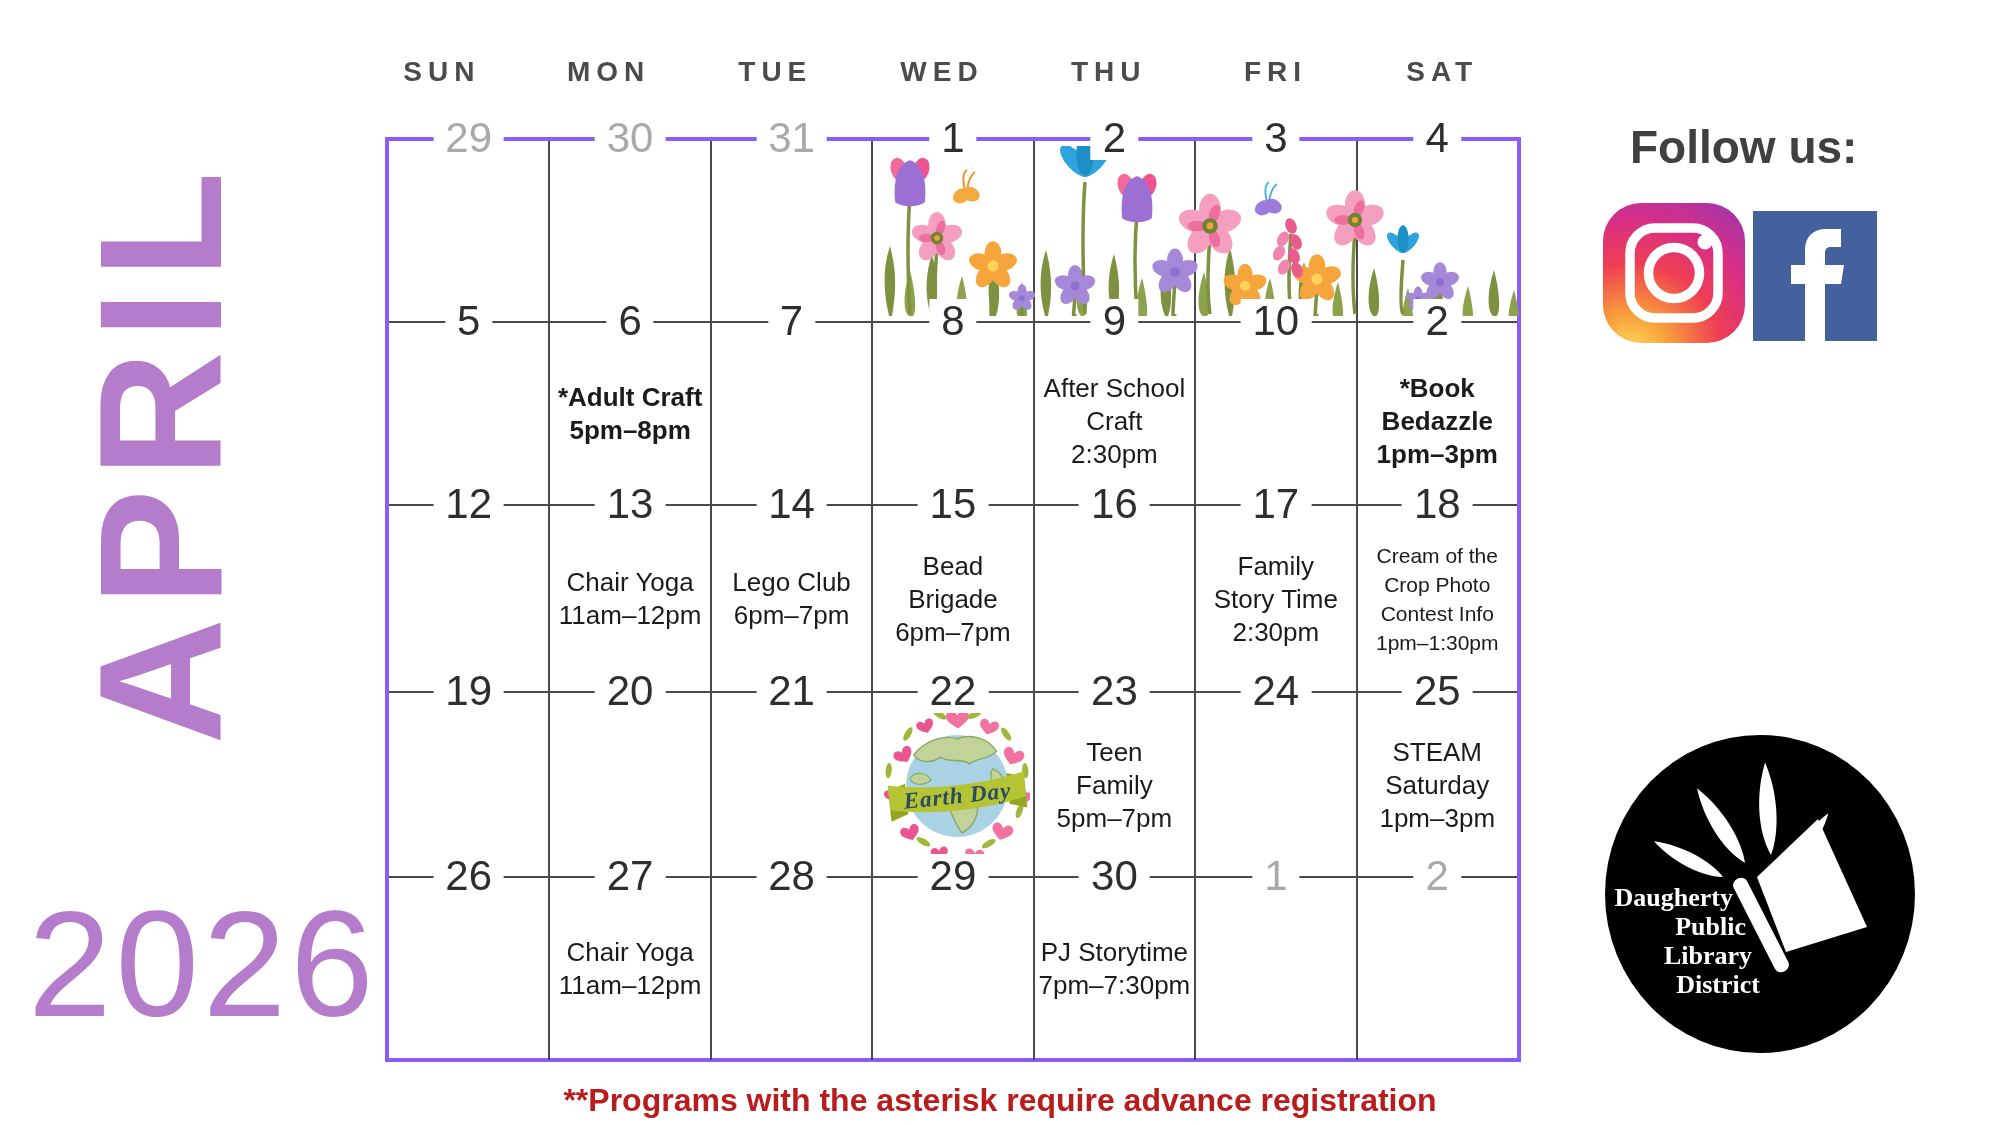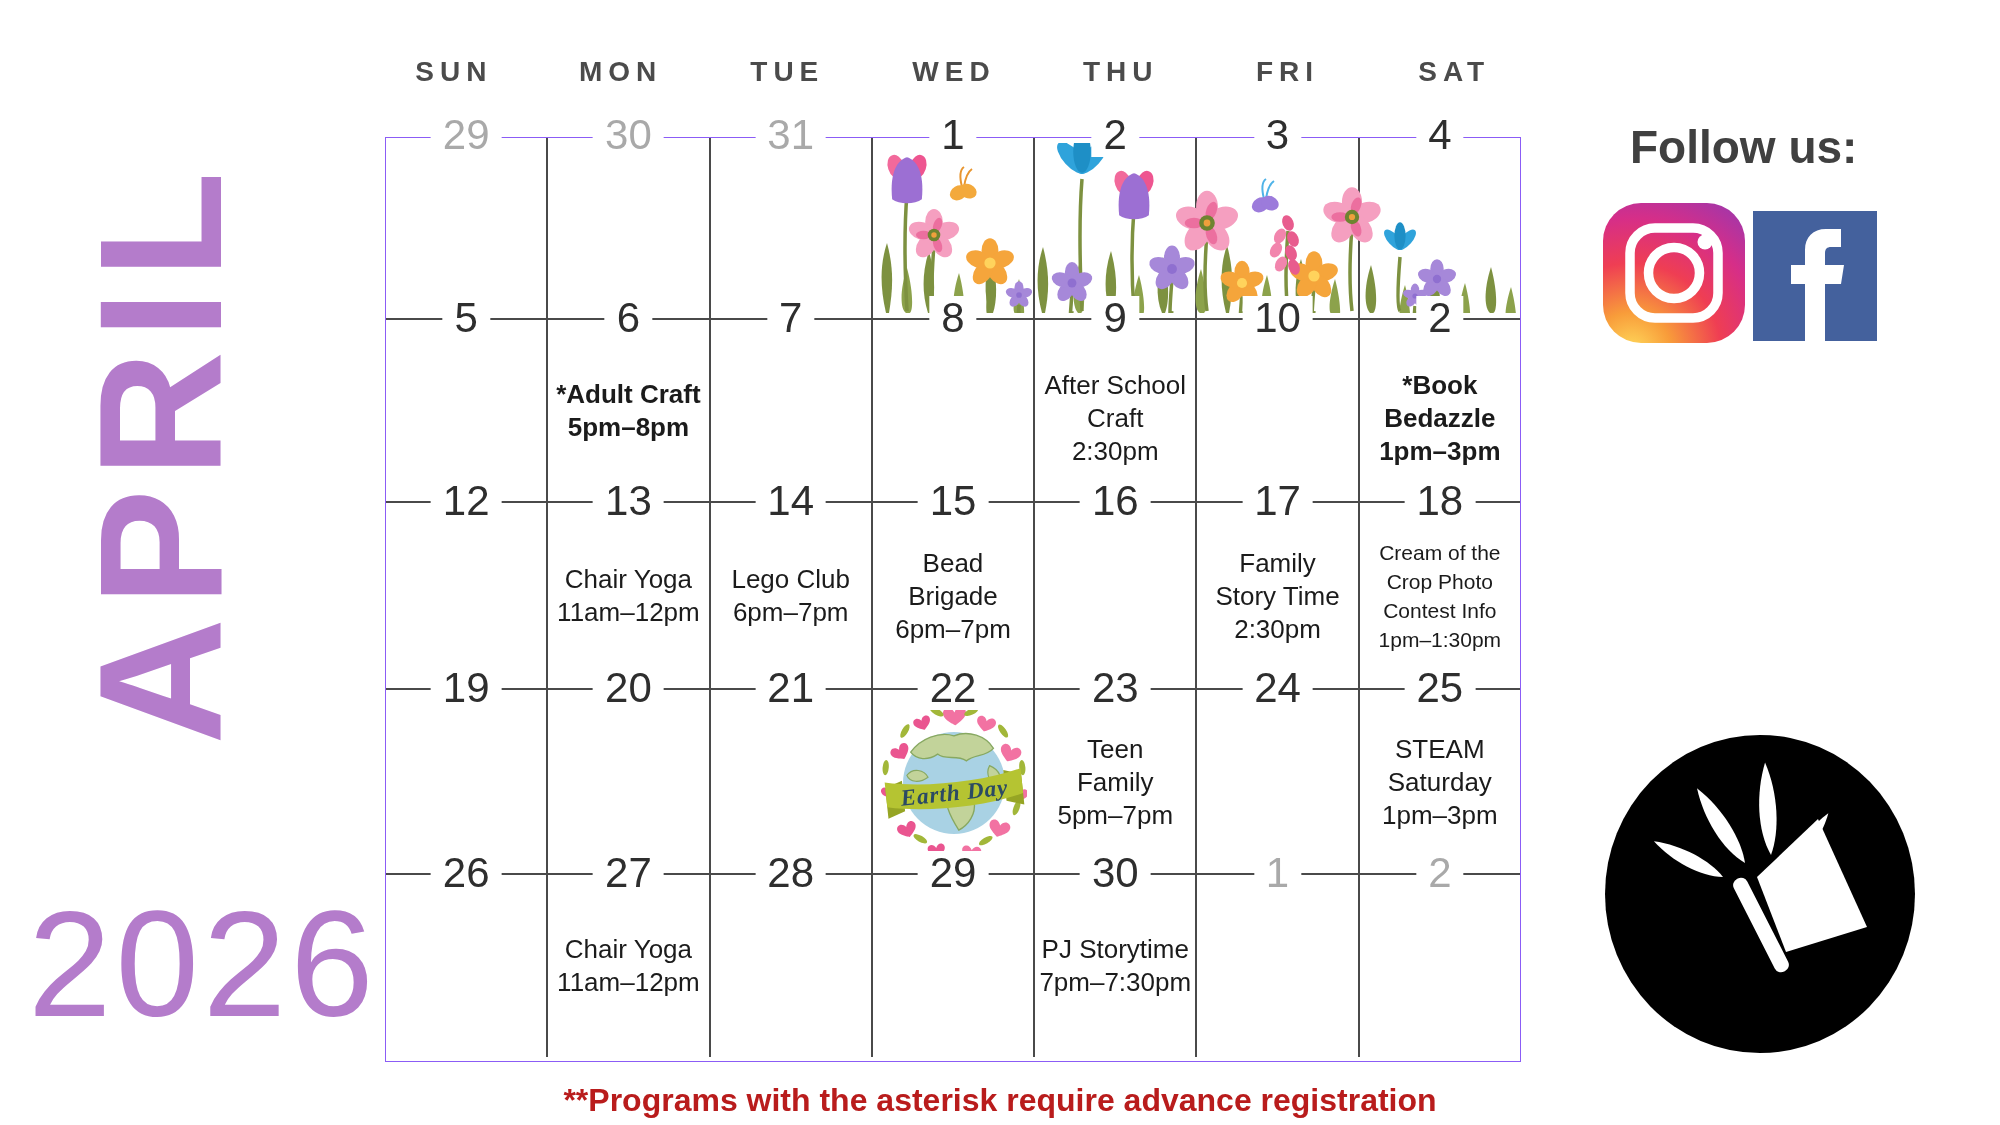--- a/index.html
+++ b/index.html
@@ -7,26 +7,26 @@
   .stage{position:relative;width:2000px;height:1125px;background:#fff;overflow:hidden;
          font-family:"Liberation Sans",sans-serif;color:#1b1b1b;}
 
   
   .month-vert{position:absolute;left:160px;top:452px;
     transform:translate(-50%,-50%) rotate(-90deg);
     font-size:175px;font-weight:700;letter-spacing:12px;white-space:nowrap;}
   .year{position:absolute;left:28px;top:878px;font-size:150px;font-weight:400;letter-spacing:4px;}
 
   
-  .dow{position:absolute;left:388px;top:56px;width:1132px;display:flex;gap:35px;}
+  .dow{position:absolute;left:376px;top:56px;width:1132px;display:flex;gap:35px;}
   .dow div{flex:1;text-align:center;font-weight:700;font-size:28px;letter-spacing:6px;color:#4b4b4b;}
 
   
   .grid{position:absolute;left:385px;top:137px;width:1136px;height:925px;
-        border:1px solid #8b5cf6;box-sizing:border-box;display:flex;flex-direction:column;}
+        border:4px solid #8b5cf6;box-sizing:border-box;display:flex;flex-direction:column;}
   .week{display:flex;flex:none;position:relative;}
   .week:nth-child(1){height:180px}
   .week:nth-child(2){height:183px}
   .week:nth-child(3){height:187px}
   .week:nth-child(4){height:185px}
   .week:nth-child(5){height:184px}
   .cell{flex:1;position:relative;box-sizing:border-box;}
   .cell + .cell{border-left:2px solid #4a4a4a;}
   .week + .week .cell{border-top:2px solid #4a4a4a;}
   .num{position:absolute;top:-24px;left:50%;transform:translateX(-50%);
@@ -497,16 +497,22 @@
   <div class="logo">
     <svg width="310" height="318" viewBox="0 0 310 318">
         <ellipse cx="155" cy="159" rx="155" ry="159" fill="#000"></ellipse>
         <path d="M0 0 C9 -18 11 -48 3 -74 C-7 -50 -9 -20 0 0 Z" fill="#fff" transform="translate(118,142) rotate(-65) scale(1.05)"></path>
         <path d="M0 0 C9 -18 11 -48 3 -74 C-7 -50 -9 -20 0 0 Z" fill="#fff" transform="translate(140,128) rotate(-35) scale(1.2)"></path>
         <path d="M0 0 C9 -18 11 -48 3 -74 C-7 -50 -9 -20 0 0 Z" fill="#fff" transform="translate(166,120) rotate(-6) scale(1.25)"></path>
         <path d="M0 0 C9 -18 11 -48 3 -74 C-7 -50 -9 -20 0 0 Z" fill="#fff" transform="translate(192,124) rotate(32) scale(0.75)"></path>
         <polygon points="213,84 262,192 181,217 152,142" fill="#fff"></polygon>
         <rect x="-7.5" y="-52" width="15" height="104" rx="7" fill="#fff" transform="translate(156,190) rotate(-27)"></rect>
       </svg>
+    <div class="logo-text">
+      <div class="l0">Daugherty</div>
+      <div class="l1">Public</div>
+      <div class="l2">Library</div>
+      <div class="l3">District</div>
+    </div>
   </div>
 
   <div class="footer">**Programs with the asterisk require advance registration</div>
 </div>
 
 </body></html>

